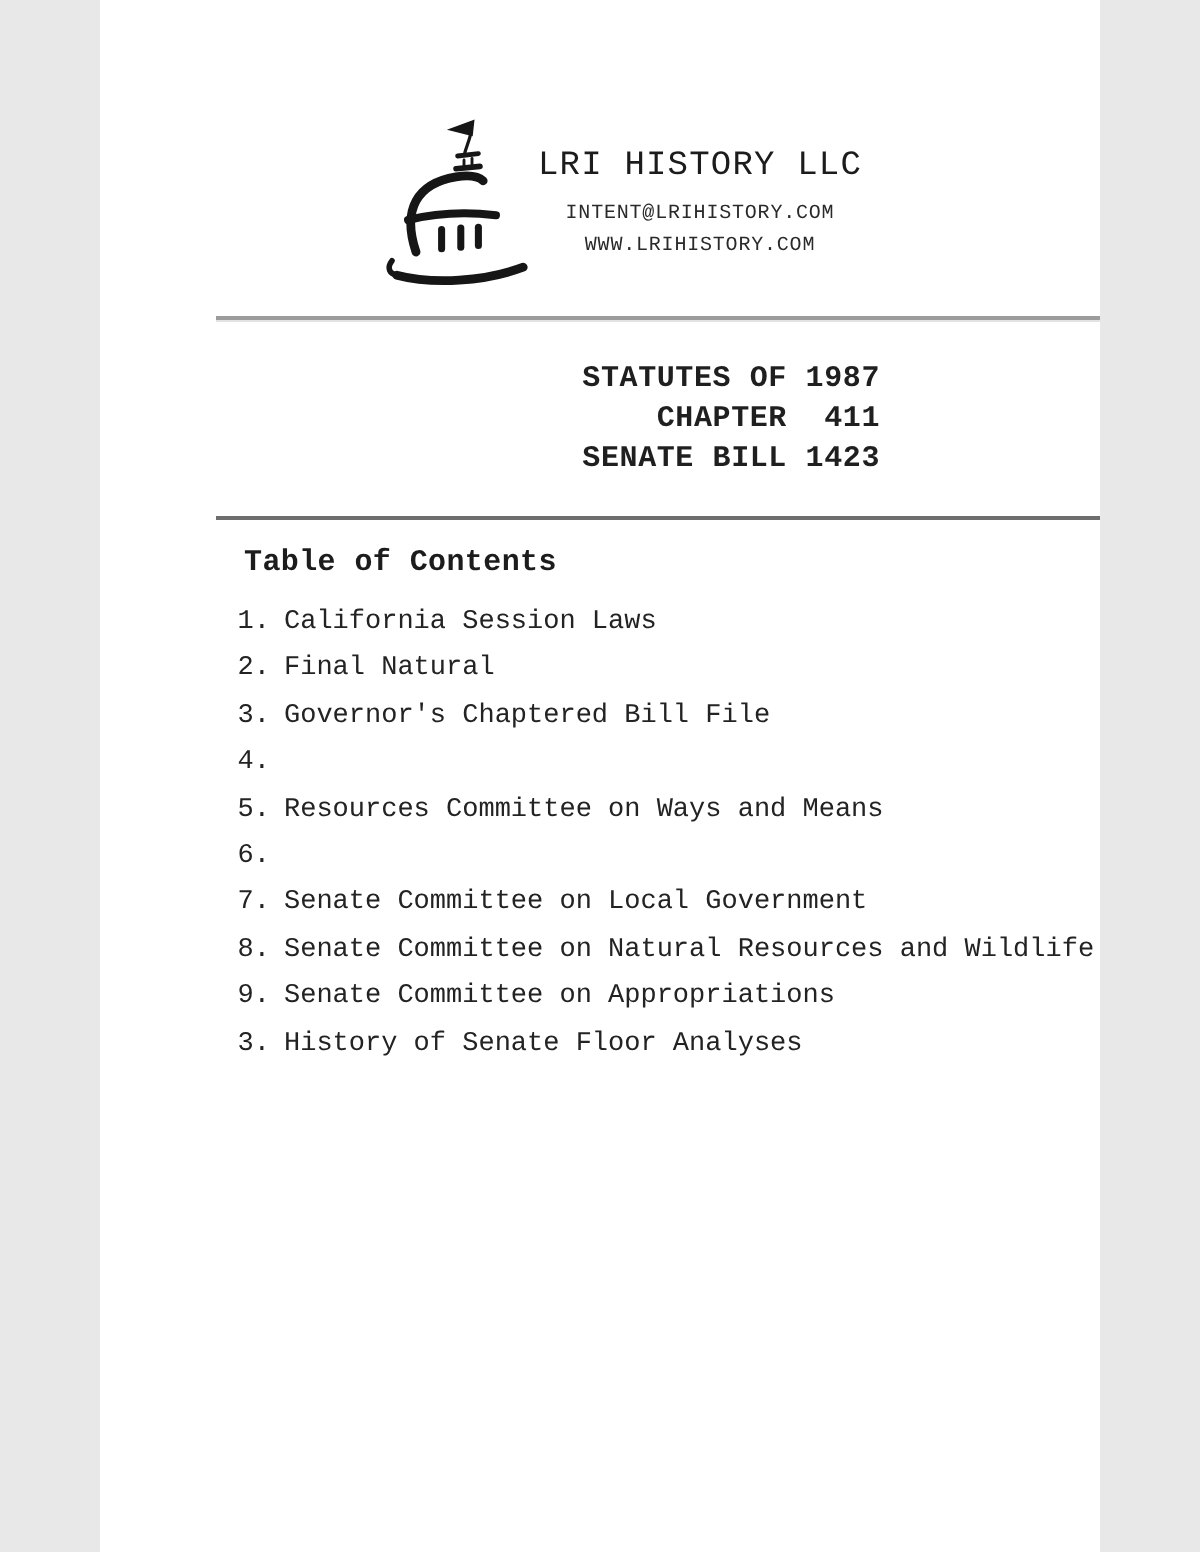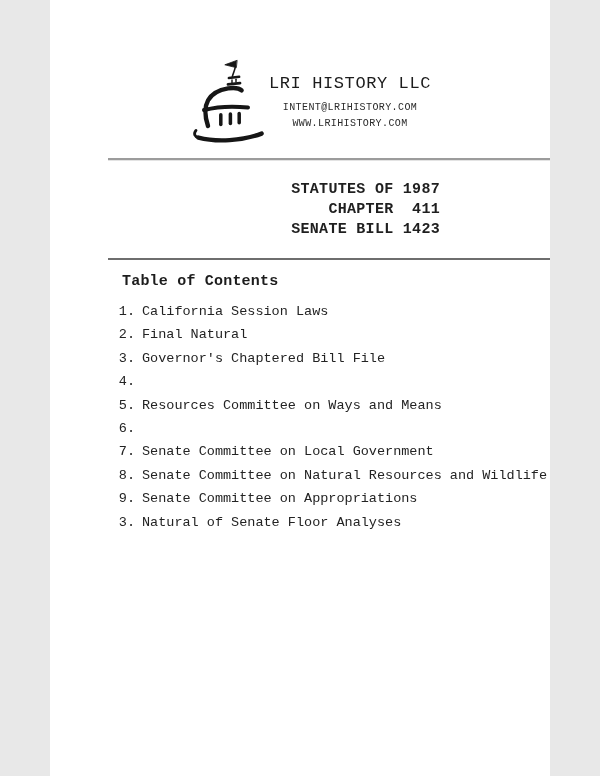--- a/index.html
+++ b/index.html
@@ -135,17 +135,17 @@
     <li class="toc-item">
       <span class="toc-num">8.</span>
       <span class="toc-label">Senate Committee on Natural Resources and Wildlife</span>
     </li>
     <li class="toc-item">
       <span class="toc-num">9.</span>
       <span class="toc-label">Senate Committee on Appropriations</span>
     </li>
     <li class="toc-item">
       <span class="toc-num">3.</span>
-      <span class="toc-label">Natural of Senate Floor Analyses</span>
+      <span class="toc-label">History of Senate Floor Analyses</span>
     </li>
   </ol>
 
 </div>
 
 </body></html>

